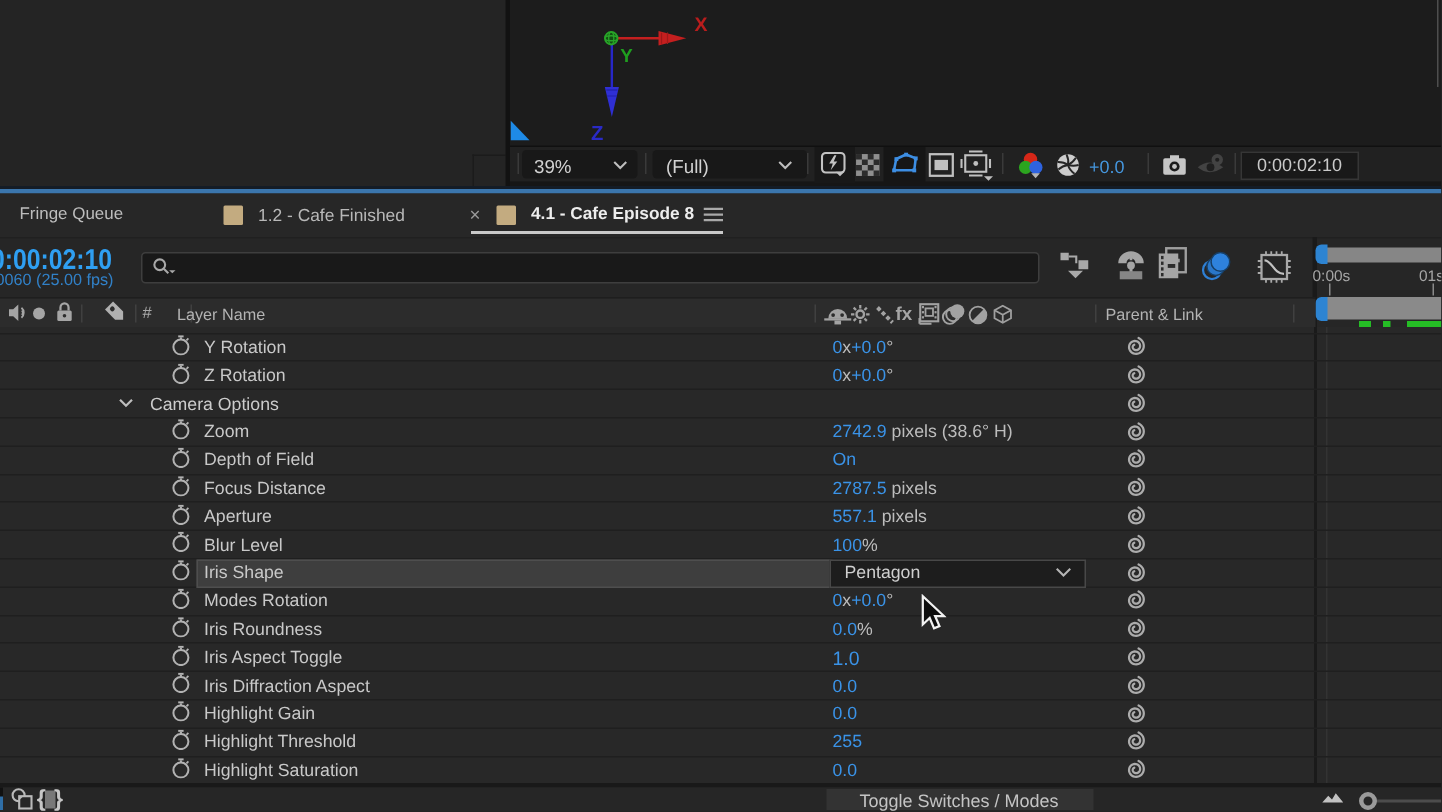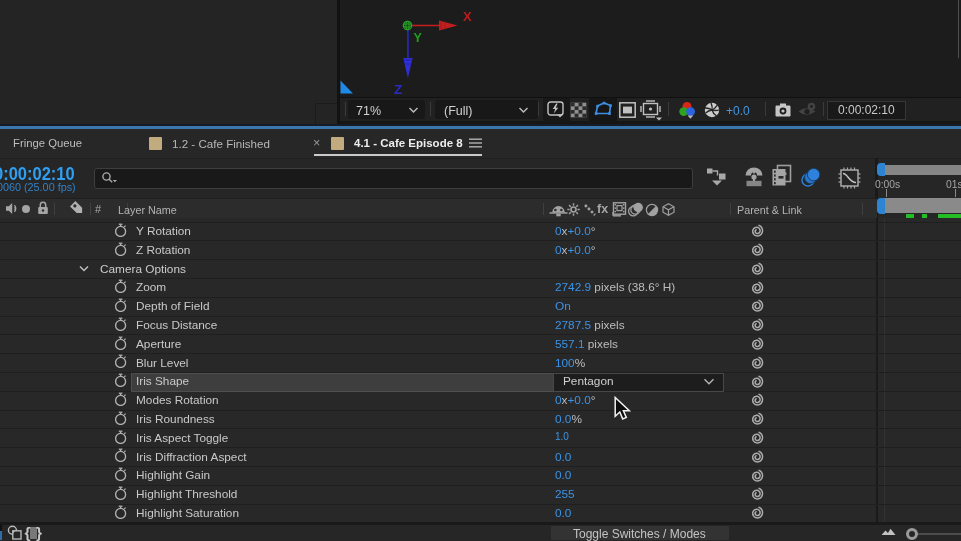--- a/index.html
+++ b/index.html
@@ -32,21 +32,21 @@
 </svg>
 <svg class="abs" style="left:340px;top:80px" width="14" height="15" viewBox="0 0 14 15">
       <polygon points="0.5,0.5 0.5,13.5 13,13.5" fill="#1e8ae6"></polygon>
     </svg>
 <div class="abs" style="left:340px;top:97px;width:621px;height:1px;background:#101010"></div>
 <div class="abs" style="left:340px;top:98px;width:621px;height:23px;background:#212121"></div>
 <div class="abs" style="left:340px;top:121px;width:621px;height:5px;background:#161616"></div>
 <div class="abs" style="left:348px;top:99.5px;width:77px;height:19px;background:#181818;border-radius:3px"></div>
 <div class="abs" style="left:435px;top:99.5px;width:103px;height:19px;background:#181818;border-radius:3px"></div>
 <div class="abs" style="left:345px;top:102px;width:1px;height:14px;background:#3a3a3a"></div>
-<div class="t" style="left:356px;top:104.2px;font-size:12.5px;color:#d2d2d2">71%</div>
+<div class="t" style="left:356px;top:104.2px;font-size:12.5px;color:#d2d2d2">39%</div>
 <svg class="abs" style="left:408px;top:106px" width="11" height="8" viewBox="0 0 11 8">
       <path d="M1.5,2 L5.5,6 L9.5,2" fill="none" stroke="#bdbdbd" stroke-width="1.4"></path>
     </svg>
 <div class="abs" style="left:430px;top:102px;width:1px;height:14px;background:#3a3a3a"></div>
 <div class="t" style="left:444px;top:103.8px;font-size:12.5px;color:#d2d2d2">(Full)</div>
 <svg class="abs" style="left:518px;top:106px" width="11" height="8" viewBox="0 0 11 8">
       <path d="M1.5,2 L5.5,6 L9.5,2" fill="none" stroke="#bdbdbd" stroke-width="1.4"></path>
     </svg>
 <div class="abs" style="left:538px;top:102px;width:1px;height:14px;background:#3a3a3a"></div>
 <div class="abs" style="left:543px;top:98px;width:27px;height:24px;background:#181818"></div>
@@ -438,21 +438,21 @@
 <svg class="abs" style="left:749.5px;top:412.2px" width="14" height="14" viewBox="0 0 14 14">
 <path d="M9.03,1.35 L10.04,1.92 L10.91,2.65 L11.62,3.53 L12.13,4.52 L12.44,5.57 L12.53,6.65 L12.42,7.71 L12.11,8.72 L11.62,9.63 L10.97,10.43 L10.19,11.07 L9.31,11.54 L8.37,11.82 L7.41,11.92 L6.47,11.83 L5.57,11.57 L4.75,11.14 L4.05,10.57 L3.47,9.89 L3.05,9.12 L2.79,8.30 L2.69,7.45 L2.76,6.62 L2.99,5.83 L3.35,5.12 L3.84,4.50 L4.43,3.99 L5.10,3.62 L5.81,3.39 L6.53,3.30 L7.25,3.36 L7.92,3.55 L8.54,3.86 L9.07,4.27 L9.50,4.77 L9.81,5.34 L10.01,5.93 L10.08,6.54 L10.04,7.14 L9.88,7.71 L9.62,8.22 L9.28,8.65 L8.86,9.01 L8.40,9.26 L7.91,9.42 L7.42,9.48 L6.94,9.43 L6.49,9.30 L6.08,9.09 L5.74,8.81 L5.47,8.48 L5.28,8.12 L5.16,7.74 L5.13,7.36 L5.17,6.99 L5.28,6.65 L5.45,6.36 L5.67,6.11 L5.92,5.93 L6.18,5.80" fill="none" stroke="#acacac" stroke-width="1.5" stroke-linecap="round"></path>
 </svg>
 <svg class="abs" style="left:114px;top:429.59999999999997px" width="14" height="14" viewBox="0 0 14 14">
 <circle cx="6.6" cy="8.4" r="5" fill="none" stroke="#b2b2b2" stroke-width="1.35"></circle>
 <rect x="4.8" y="0.6" width="3.6" height="1.3" fill="#b2b2b2"></rect>
 <rect x="5.9" y="1.9" width="1.4" height="1.7" fill="#b2b2b2"></rect>
 <line x1="10.3" y1="3.9" x2="11.6" y2="2.6" stroke="#b2b2b2" stroke-width="1.2"></line>
 </svg>
 <div class="t" style="left:136px;top:430.7px;font-size:11.8px;color:#c9c9c9">Iris Aspect Toggle</div>
-<div class="t" style="left:555px;top:430.7px;font-size:10px"><span style="color:#3a93e8">1.0</span></div>
+<div class="t" style="left:555px;top:430.7px;font-size:13px"><span style="color:#3a93e8">1.0</span></div>
 <svg class="abs" style="left:749.5px;top:430.99999999999994px" width="14" height="14" viewBox="0 0 14 14">
 <path d="M9.03,1.35 L10.04,1.92 L10.91,2.65 L11.62,3.53 L12.13,4.52 L12.44,5.57 L12.53,6.65 L12.42,7.71 L12.11,8.72 L11.62,9.63 L10.97,10.43 L10.19,11.07 L9.31,11.54 L8.37,11.82 L7.41,11.92 L6.47,11.83 L5.57,11.57 L4.75,11.14 L4.05,10.57 L3.47,9.89 L3.05,9.12 L2.79,8.30 L2.69,7.45 L2.76,6.62 L2.99,5.83 L3.35,5.12 L3.84,4.50 L4.43,3.99 L5.10,3.62 L5.81,3.39 L6.53,3.30 L7.25,3.36 L7.92,3.55 L8.54,3.86 L9.07,4.27 L9.50,4.77 L9.81,5.34 L10.01,5.93 L10.08,6.54 L10.04,7.14 L9.88,7.71 L9.62,8.22 L9.28,8.65 L8.86,9.01 L8.40,9.26 L7.91,9.42 L7.42,9.48 L6.94,9.43 L6.49,9.30 L6.08,9.09 L5.74,8.81 L5.47,8.48 L5.28,8.12 L5.16,7.74 L5.13,7.36 L5.17,6.99 L5.28,6.65 L5.45,6.36 L5.67,6.11 L5.92,5.93 L6.18,5.80" fill="none" stroke="#acacac" stroke-width="1.5" stroke-linecap="round"></path>
 </svg>
 <svg class="abs" style="left:114px;top:448.40000000000003px" width="14" height="14" viewBox="0 0 14 14">
 <circle cx="6.6" cy="8.4" r="5" fill="none" stroke="#b2b2b2" stroke-width="1.35"></circle>
 <rect x="4.8" y="0.6" width="3.6" height="1.3" fill="#b2b2b2"></rect>
 <rect x="5.9" y="1.9" width="1.4" height="1.7" fill="#b2b2b2"></rect>
 <line x1="10.3" y1="3.9" x2="11.6" y2="2.6" stroke="#b2b2b2" stroke-width="1.2"></line>
 </svg>
 <div class="t" style="left:136px;top:449.5px;font-size:11.8px;color:#c9c9c9">Iris Diffraction Aspect</div>

